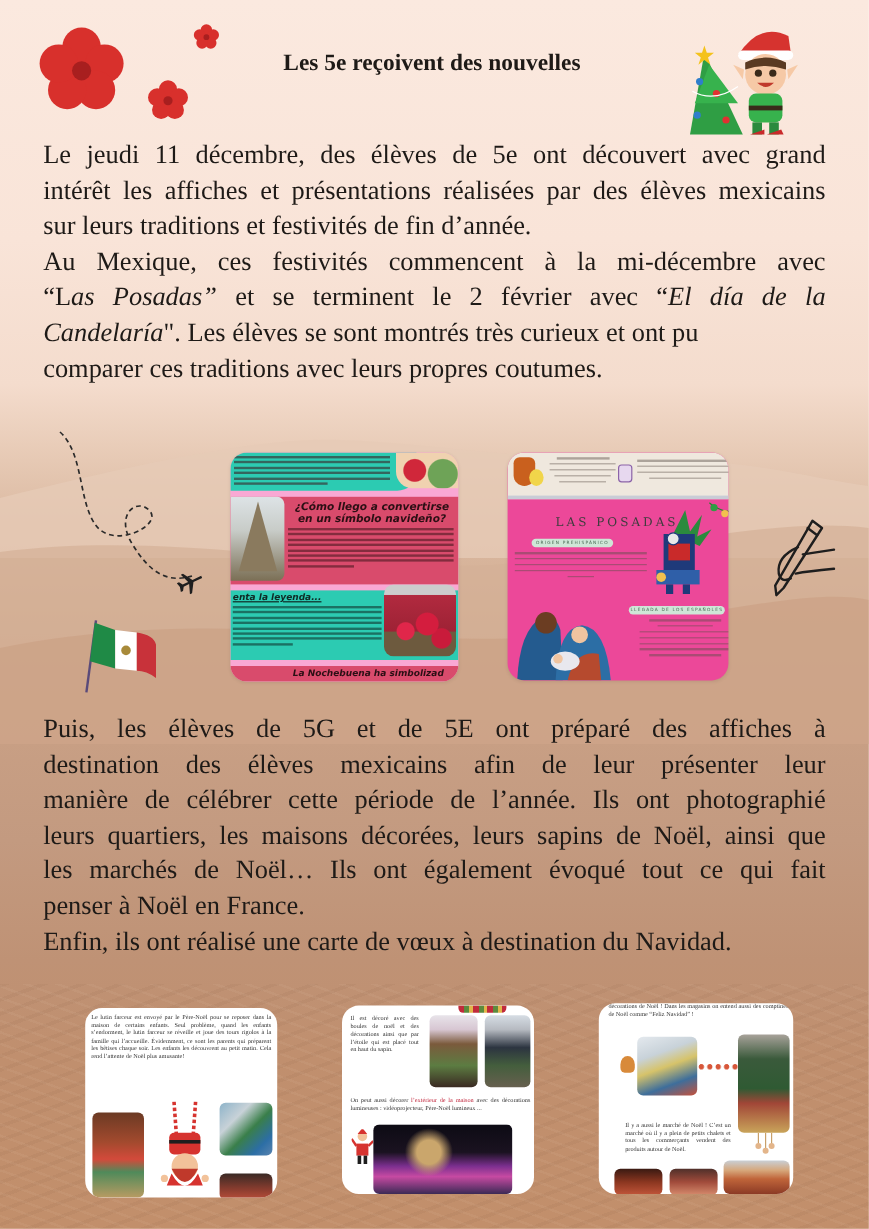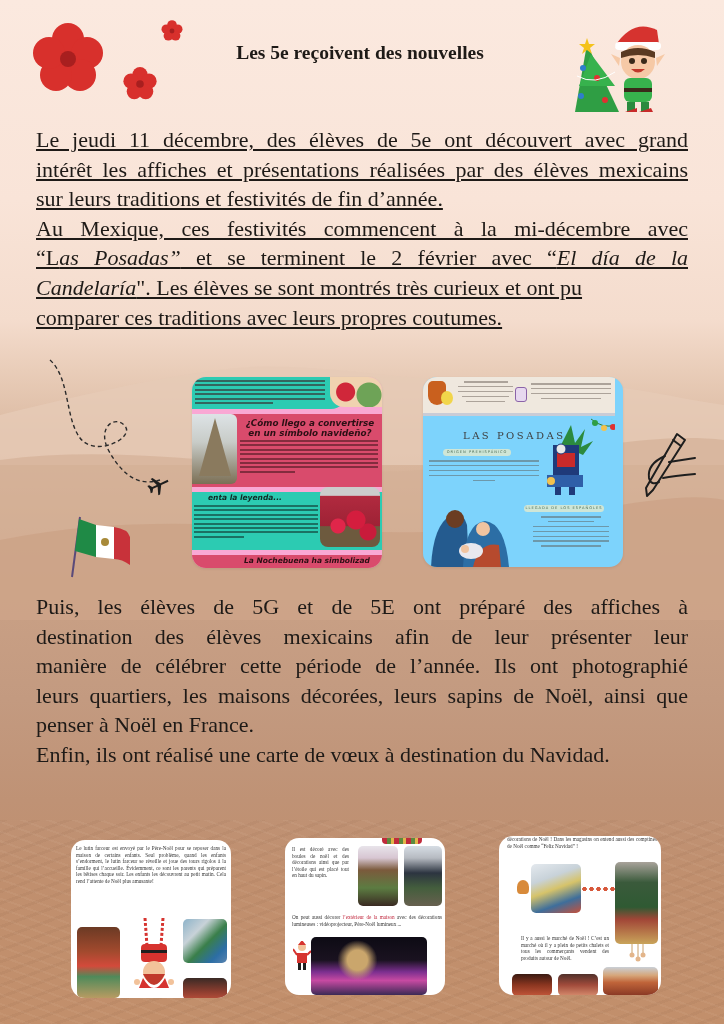--- a/index.html
+++ b/index.html
@@ -33,45 +33,45 @@
   .elf { position: absolute; left: 575px; top: 16px; width: 110px; height: 100px; }
 
   .para {
     position: absolute; left: 36px; width: 652px;
     font-size: 22px; line-height: 29.6px; text-align: justify;
     text-align-last: left;
   }
   .para p { text-align: justify; }
   .para .jl { text-align-last: justify; }
   .para em { font-style: italic; }
-  .p1 { top: 125px; text-decoration: underline; }
+  .p1 { top: 114px; }
   .p2 { top: 592px; }
 
   .card {
     position: absolute; border-radius: 14px; overflow: hidden;
     box-shadow: 0 1px 3px rgba(0,0,0,0.08);
   }
   
   .poster1 { left: 192px; top: 377px; width: 190px; height: 191px; background: #f9a8d4; }
   .p1-teal-top { position: absolute; left: 0; top: 0; width: 155px; height: 32px; background: #2ccbb2; border-radius: 0 0 16px 0; }
   .p1-flowerimg { position: absolute; left: 138px; top: 0; width: 52px; height: 30px; background: radial-gradient(circle at 30% 50%, #d0273a 0 9px, transparent 10px), radial-gradient(circle at 75% 60%, #6ea357 0 12px, #f0d2b0 13px); border-radius: 0 0 0 14px; }
   .p1-pink-band { position: absolute; left: 0; top: 37px; width: 190px; height: 73px; background: #d94b6c; }
   .p1-treeimg { position: absolute; left: 0; top: 37px; width: 45px; height: 70px; background: linear-gradient(180deg, #dde3e6 0%, #c8ccc8 40%, #7b6f55 100%); border-radius: 0 6px 6px 0; }
   .p1-treeimg::after { content:""; position:absolute; left:7px; top:4px; border-left:16px solid transparent; border-right:16px solid transparent; border-bottom:58px solid #8a7a5e; }
   .p1-h1 { position: absolute; left: 48px; top: 41px; width: 140px; font-family: "DejaVu Sans", sans-serif; font-weight: bold; font-style: italic; font-size: 8.8px; line-height: 10px; color: #2b0f14; text-align: center; }
   .p1-lines { position: absolute; left: 48px; width: 138px; }
   .fake-line { height: 2px; margin-bottom: 2.4px; background: rgba(60,20,25,0.55); }
   .p1-teal-mid { position: absolute; left: 0; top: 115px; width: 190px; height: 58px; background: #2ccbb2; }
-  .p1-h2 { position: absolute; left: 16px; top: 116px; font-family: "DejaVu Sans", sans-serif; font-weight: bold; font-style: italic; font-size: 7.5px; color: #0f2a25; }
+  .p1-h2 { position: absolute; left: 2px; top: 116px; font-family: "DejaVu Sans", sans-serif; font-weight: bold; font-style: italic; font-size: 7.5px; color: #0f2a25; text-decoration: underline; }
   .p1-poinsettia { position: absolute; left: 128px; top: 110px; width: 60px; height: 60px; border-radius: 8px; background: radial-gradient(circle at 30% 65%, #e0264a 0 7px, transparent 8px), radial-gradient(circle at 60% 55%, #d41d3e 0 9px, transparent 10px), radial-gradient(circle at 80% 75%, #c91b3b 0 8px, transparent 9px), linear-gradient(180deg, #ccc 0 14%, #b12a3f 15%, #9e2235 65%, #6d5a3e 66%); }
   .p1-pink-bottom { position: absolute; left: 0; top: 178px; width: 190px; height: 13px; background: #d94b6c; }
   .p1-h3 { position: absolute; left: 52px; top: 179px; font-family: "DejaVu Sans", sans-serif; font-weight: bold; font-style: italic; font-size: 7.5px; color: #2b0f14; white-space: nowrap; }
 
   
-  .poster2 { left: 423px; top: 377px; width: 200px; height: 190px; background: #7dd3fc; }
+  .poster2 { left: 423px; top: 377px; width: 184px; height: 190px; background: #ec4899; }
   .p2-top { position: absolute; left: 0; top: 0; width: 192px; height: 39px; background: #efe8de; border-bottom: 3px solid #c9ccd6; }
   .p2-pot { position: absolute; left: 5px; top: 4px; width: 18px; height: 24px; background: #c9601e; border-radius: 5px 5px 9px 9px; }
   .p2-pot::after { content:""; position:absolute; left:13px; top:10px; width:12px; height:14px; background:#f1d54a; border-radius:50%; }
   .p2-toptext1 { position: absolute; left: 35px; top: 4px; width: 55px; }
   .p2-toptext2 { position: absolute; left: 108px; top: 6px; width: 80px; }
   .tiny-line { height: 1.5px; margin: 0 auto 3.4px; background: rgba(90,80,70,0.45); }
   .p2-bag { position: absolute; left: 92px; top: 10px; width: 12px; height: 15px; border: 1.5px solid #8b63a8; border-radius: 3px; background: #e7d8ef; }
   .p2-title { position: absolute; left: 40px; top: 53px; font-family: "DejaVu Serif", serif; font-size: 10px; letter-spacing: 2.5px; color: #3d3d3d; }
   .p2-pill { position: absolute; height: 7px; border-radius: 4px; background: #cfe6d7; font-family: "DejaVu Sans", sans-serif; font-size: 3.6px; letter-spacing: 1px; color: #4a6b55; text-align: center; line-height: 7px; }
   .p2-pill1 { left: 20px; top: 72px; width: 68px; }
@@ -327,20 +327,21 @@
     <path d="M32 32 L58 28"></path>
     <path d="M26 48 Q36 46 58 44"></path>
   </g>
 </svg>
 
 <div class="para p2">
   <p class="jl">Puis, les élèves de 5G et de 5E ont préparé des affiches à</p>
   <p class="jl">destination des élèves mexicains afin de leur présenter leur</p>
   <p class="jl">manière de célébrer cette période de l’année. Ils ont photographié</p>
   <p class="jl">leurs quartiers, les maisons décorées, leurs sapins de Noël, ainsi que</p>
+  <p class="jl">les marchés de Noël… Ils ont également évoqué tout ce qui fait</p>
   <p>penser à Noël en France.</p>
   <p>Enfin, ils ont réalisé une carte de vœux à destination du Navidad.</p>
 </div>
 
 <div class="bcard b1">
   <div class="btext t1">Le lutin farceur est envoyé par le Père-Noël pour se reposer dans la maison de certains enfants. Seul problème, quand les enfants s’endorment, le lutin farceur se réveille et joue des tours rigolos à la famille qui l’accueille. Évidemment, ce sont les parents qui préparent les bêtises chaque soir. Les enfants les découvrent au petit matin. Cela rend l’attente de Noël plus amusante!</div>
   <div class="ph img1"></div>
   <svg class="ph elf-upside" viewBox="0 0 50 80">
     <g stroke="#d6332f" stroke-width="3" stroke-dasharray="3 2">
         <line x1="16" y1="0" x2="18" y2="28"></line>

